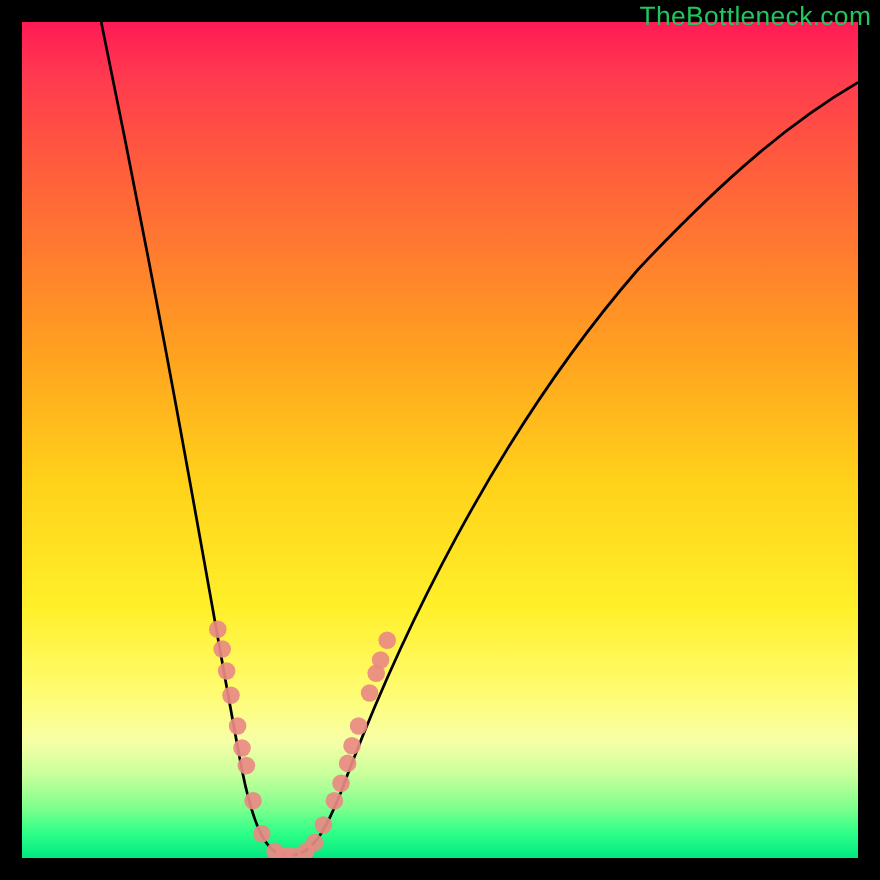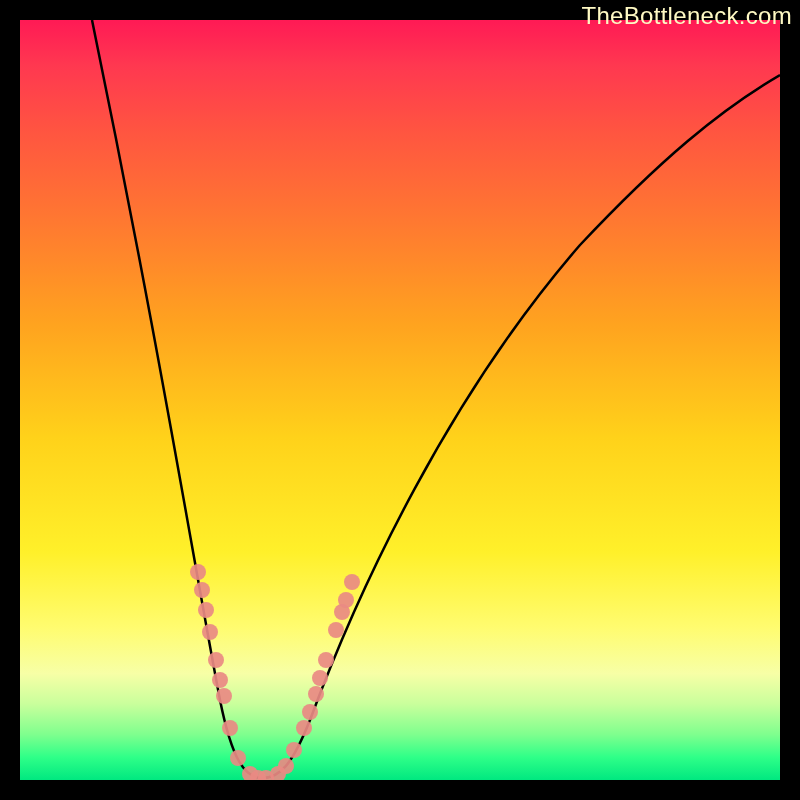--- a/index.html
+++ b/index.html
@@ -37,21 +37,21 @@
       #c9ff9c 90%,
       #7fff8e 94%,
       #2fff88 97%,
       #00e880 100%
     );
   }
   .watermark {
     position: absolute;
     top: 2px;
     right: 8px;
-    color: #fef9c3;
+    color: #22c55e;
     font-size: 24px;
     letter-spacing: 0.3px;
     z-index: 10;
   }
   svg.curve {
     position: absolute;
     left: 0;
     top: 0;
     width: 760px;
     height: 760px;

